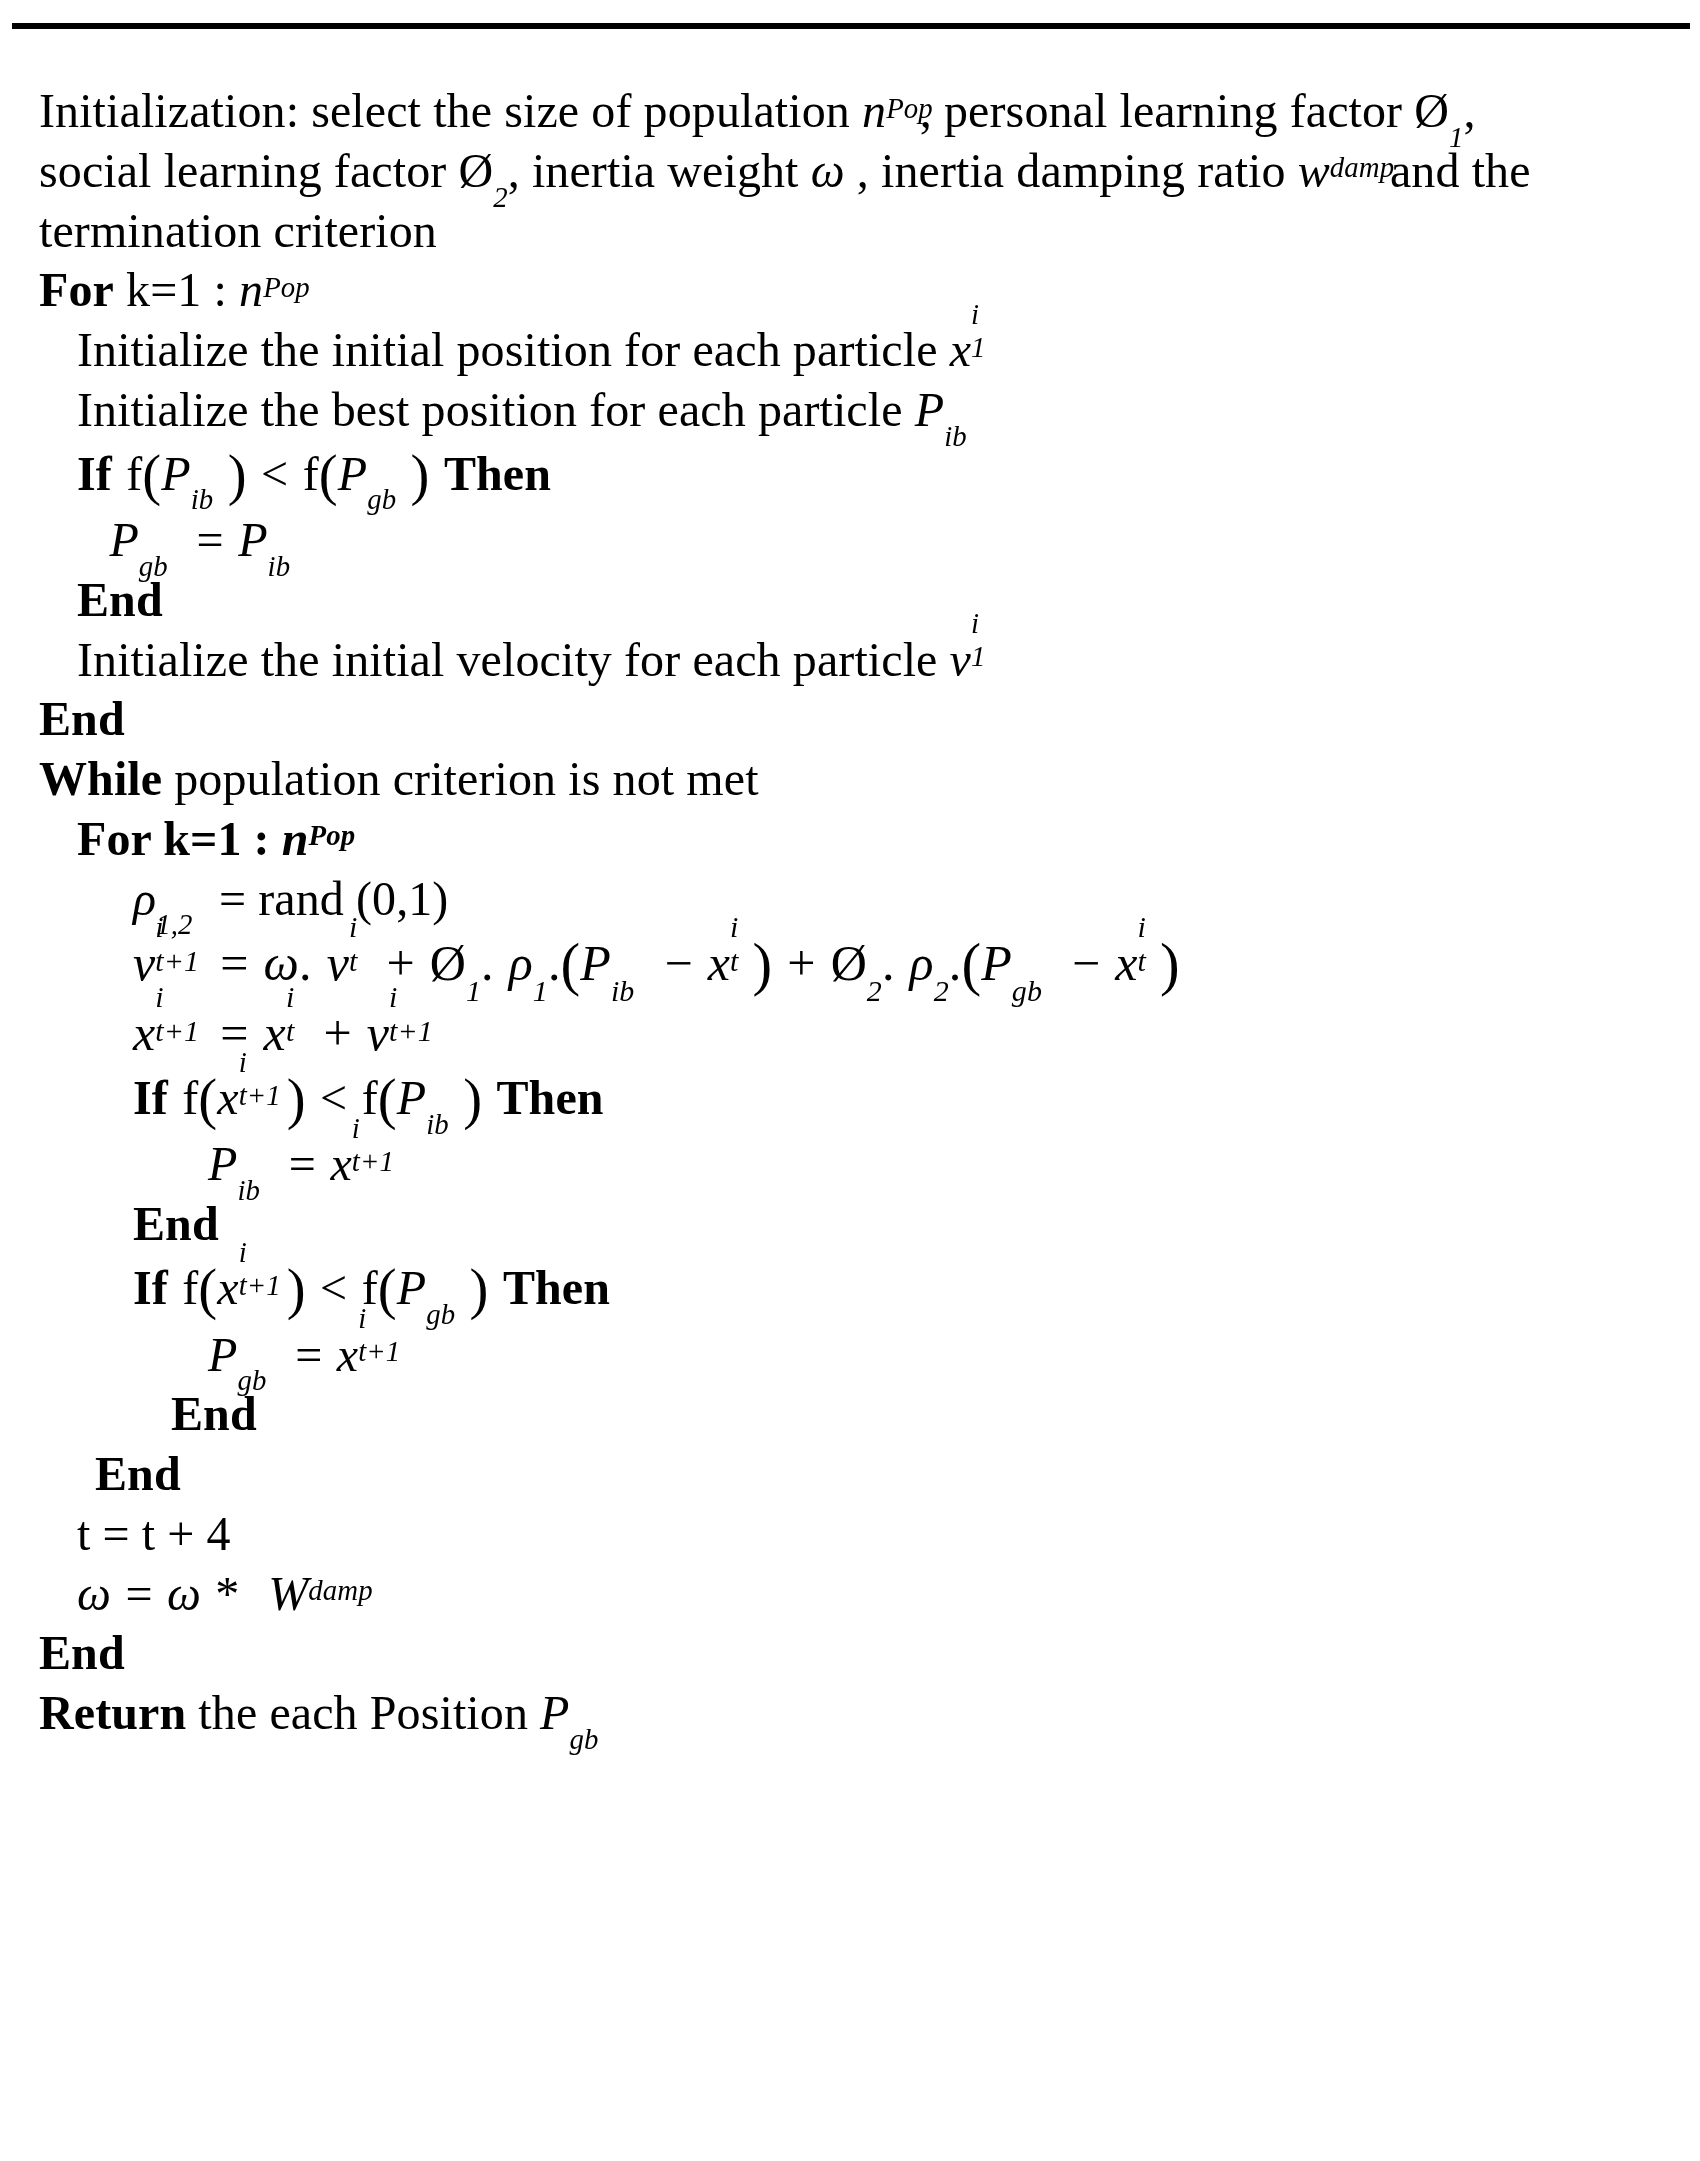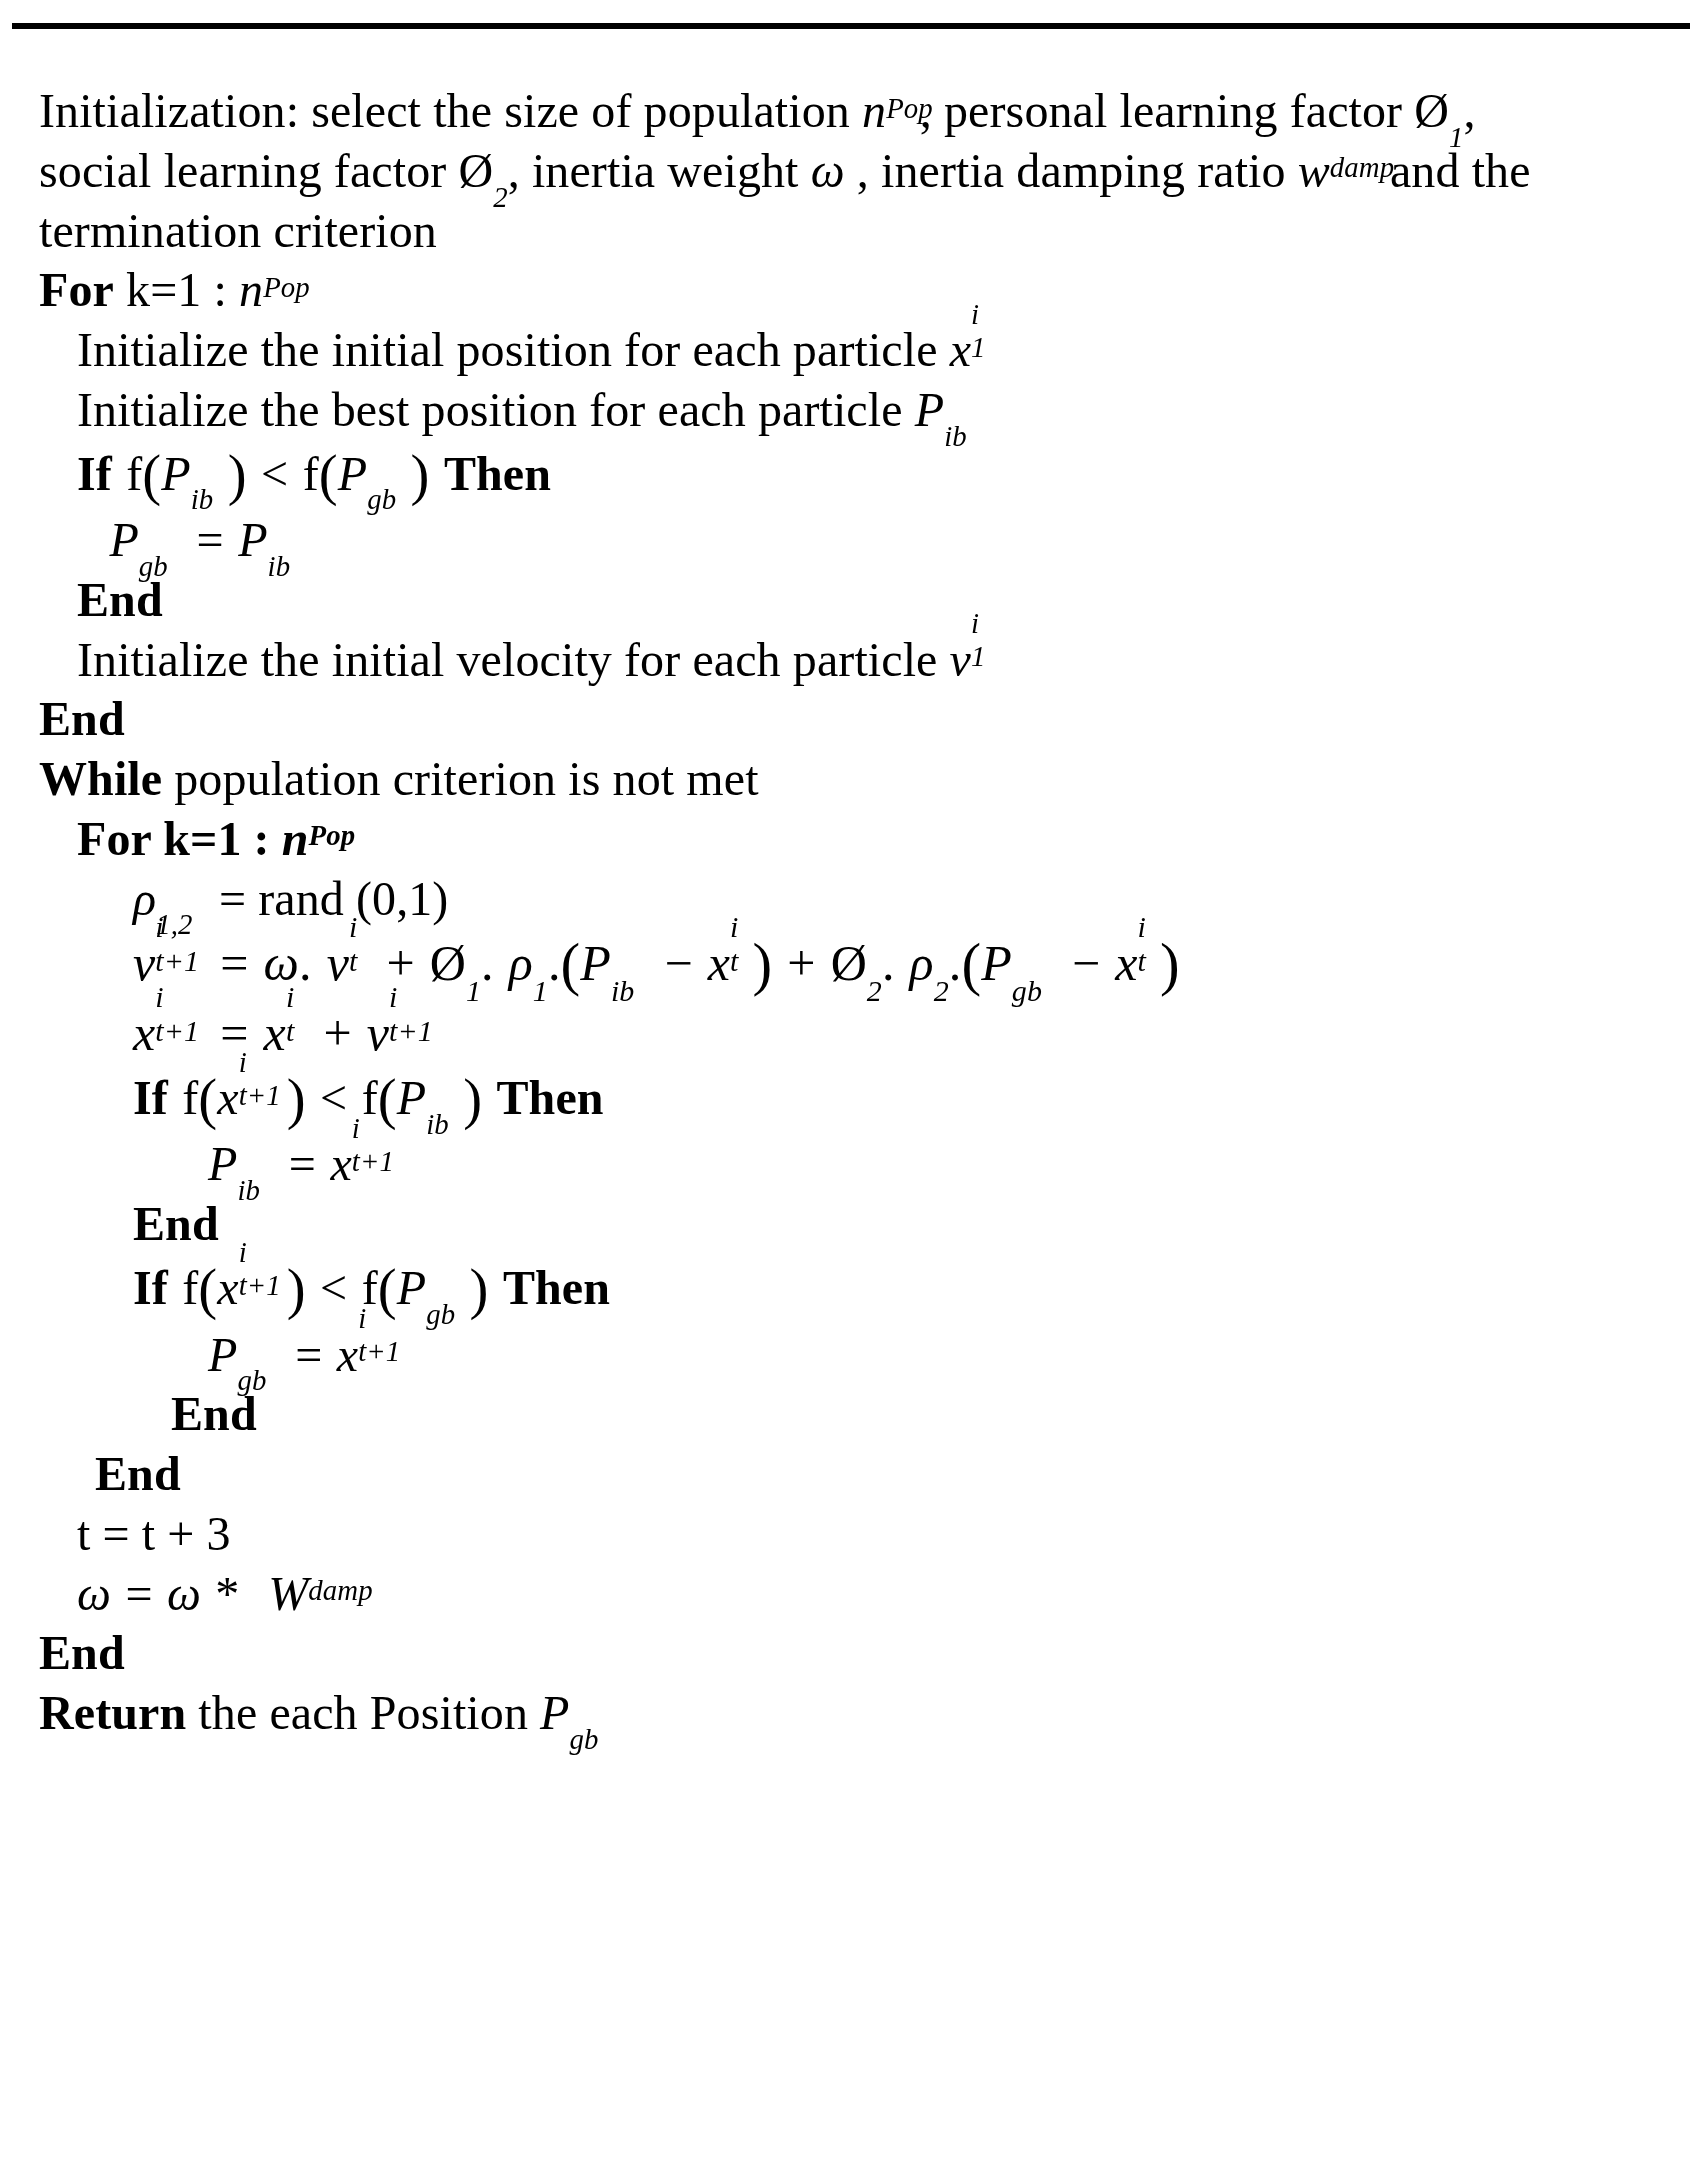--- a/index.html
+++ b/index.html
@@ -143,21 +143,21 @@
     <div class="line i3"><span class="b">End</span></div>
 
     <div class="line i3"><span class="b">If</span><span class="sp"></span><span>f</span><span class="paren">(</span><span class="stack w2"><span class="base">x</span><span class="sup2">i</span><span class="sub2">t+1</span></span><span class="paren">)</span><span class="sp"></span><span>&lt;</span><span class="sp"></span><span>f</span><span class="paren">(</span><span class="mi"><span>P</span><sub>gb</sub></span><span class="sp"></span><span class="paren">)</span><span class="sp"></span><span class="b">Then</span></div>
 
     <div class="line i5"><span class="mi"><span>P</span><sub>gb</sub></span><span class="spw"></span><span>=</span><span class="sp"></span><span class="stack w2"><span class="base">x</span><span class="sup2">i</span><span class="sub2">t+1</span></span></div>
 
     <div class="line i4"><span class="b">End</span></div>
 
     <div class="line i2"><span class="b">End</span></div>
 
-    <div class="line i1"><span>t = t + 3</span></div>
+    <div class="line i1"><span>t = t + 4</span></div>
 
     <div class="line i1"><span class="mi">ω</span><span class="sp"></span><span>=</span><span class="sp"></span><span class="mi">ω</span><span class="sp"></span><span>*</span><span class="spw"></span><span class="stack w2"><span class="base">W</span><span class="sub2">damp</span></span></div>
 
     <div class="line i0"><span class="b">End</span></div>
 
     <div class="line i0"><span class="b">Return</span><span> the each Position </span><span class="mi"><span>P</span><sub>gb</sub></span></div>
 
   </div>
 </div>
 

